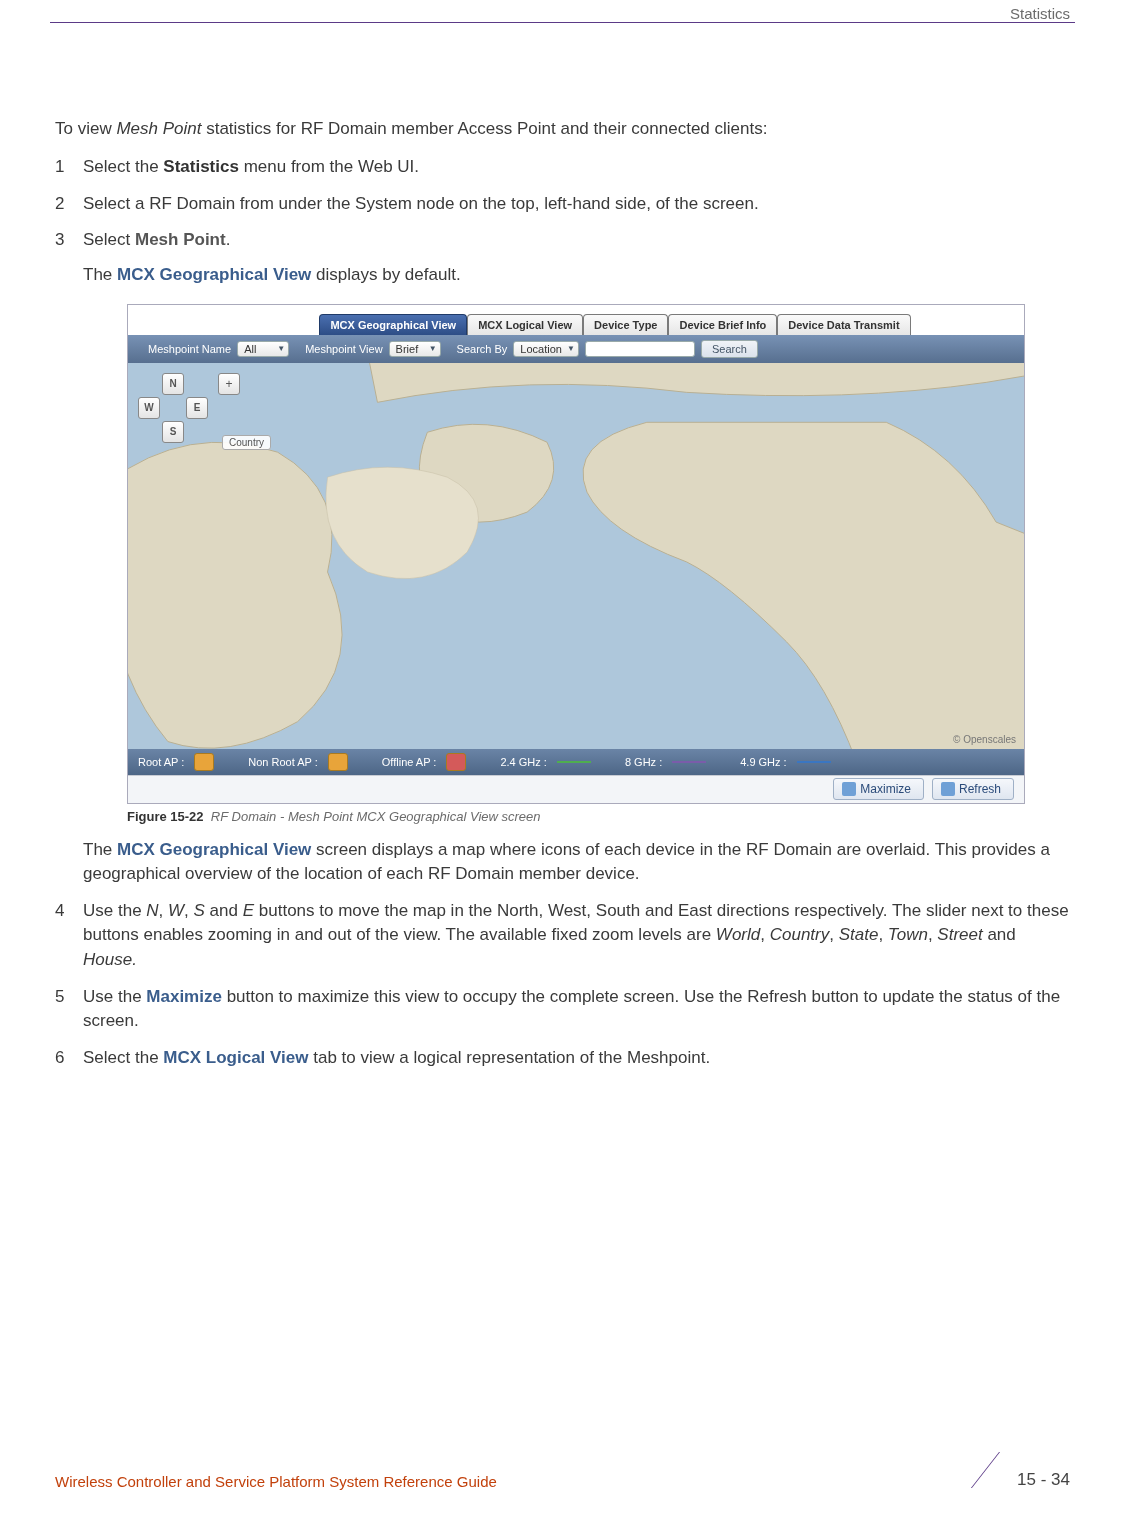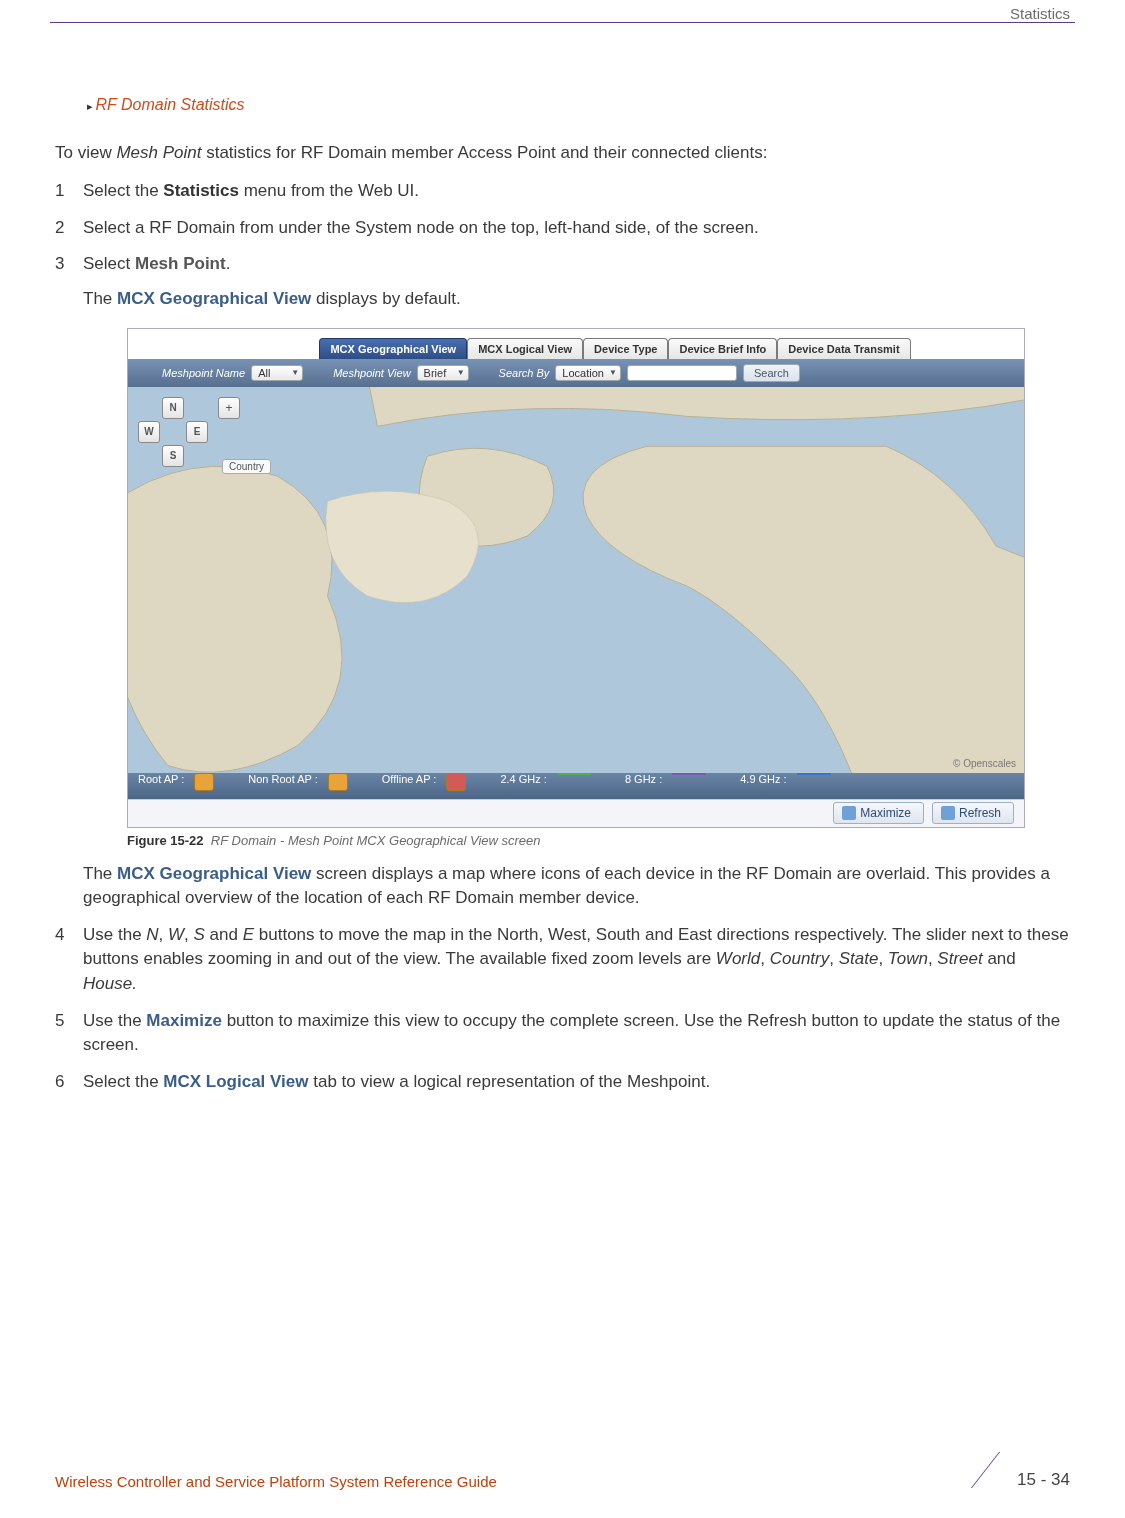--- a/index.html
+++ b/index.html
@@ -137,21 +137,21 @@
       top: 30px; left: 0; right: 0;
       height: 28px;
       background: linear-gradient(#7892b5, #576f8f);
       display: flex;
       align-items: center;
       gap: 6px;
       padding: 0 10px;
       font-size: 11px;
       color: #fff;
     }
-    .toolbar-row .lbl { color: #fff; font-weight: normal; margin-left: 24px; font-style: italic; }
+    .toolbar-row .lbl { color: #fff; font-weight: normal; margin-left: 10px; }
     .dropdown {
       background: linear-gradient(#fff,#e8e8e8);
       border: 1px solid #9aa;
       border-radius: 3px;
       color: #333;
       padding: 1px 16px 1px 6px;
       position: relative;
       min-width: 52px;
       font-size: 11px;
     }
@@ -234,21 +234,21 @@
       font-size: 10px;
       color: #777;
     }
     
     .legend-bar {
       position: absolute;
       bottom: 28px; left: 0; right: 0;
       height: 26px;
       background: linear-gradient(#6a84a6, #4d6686);
       display:flex;
-      align-items:flex-start;
+      align-items:center;
       gap: 10px;
       padding: 0 10px;
       font-size: 11px;
       color: #fff;
     }
     .legend-icon {
       width: 20px; height: 18px;
       border: 1px solid #a97a20;
       border-radius: 3px;
       display:inline-block;
@@ -337,21 +337,20 @@
     }
     .italic { font-style: italic; }
   </style>
 </head>
 <body>
 
 <div class="header-rule"></div>
 <div class="header-label">Statistics</div>
 
 <div class="content">
-  <div class="breadcrumb">RF Domain Statistics</div>
 
   <div class="intro">
     <span>To view </span><span class="italic">Mesh Point</span><span> statistics for RF Domain member Access Point and their connected clients:</span>
   </div>
 
   <div class="steps" id="steps-top">
       <div class="step">
         <div class="step-num">1</div>
         <div class="step-body"><span>Select the </span><span class="bold-dark">Statistics</span><span> menu from the Web UI.</span></div>
       </div>

